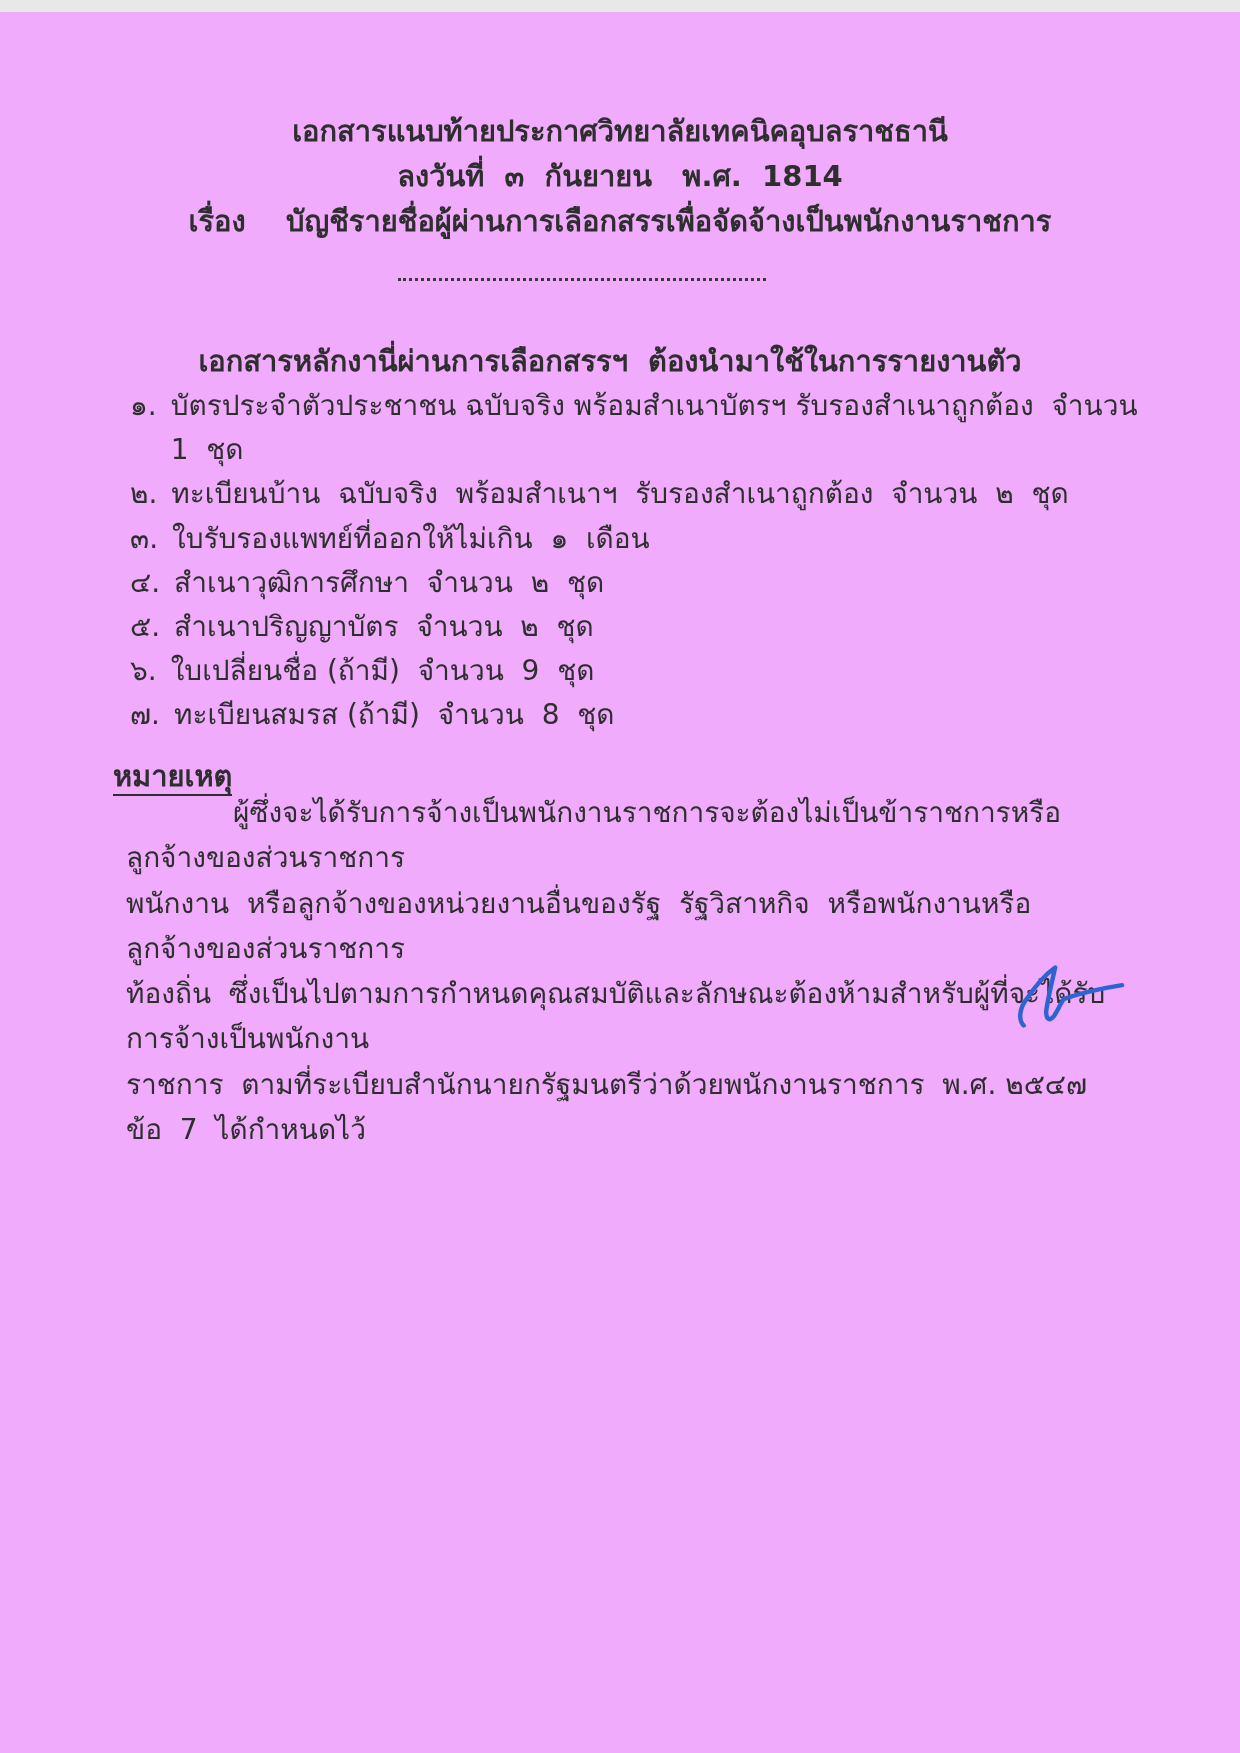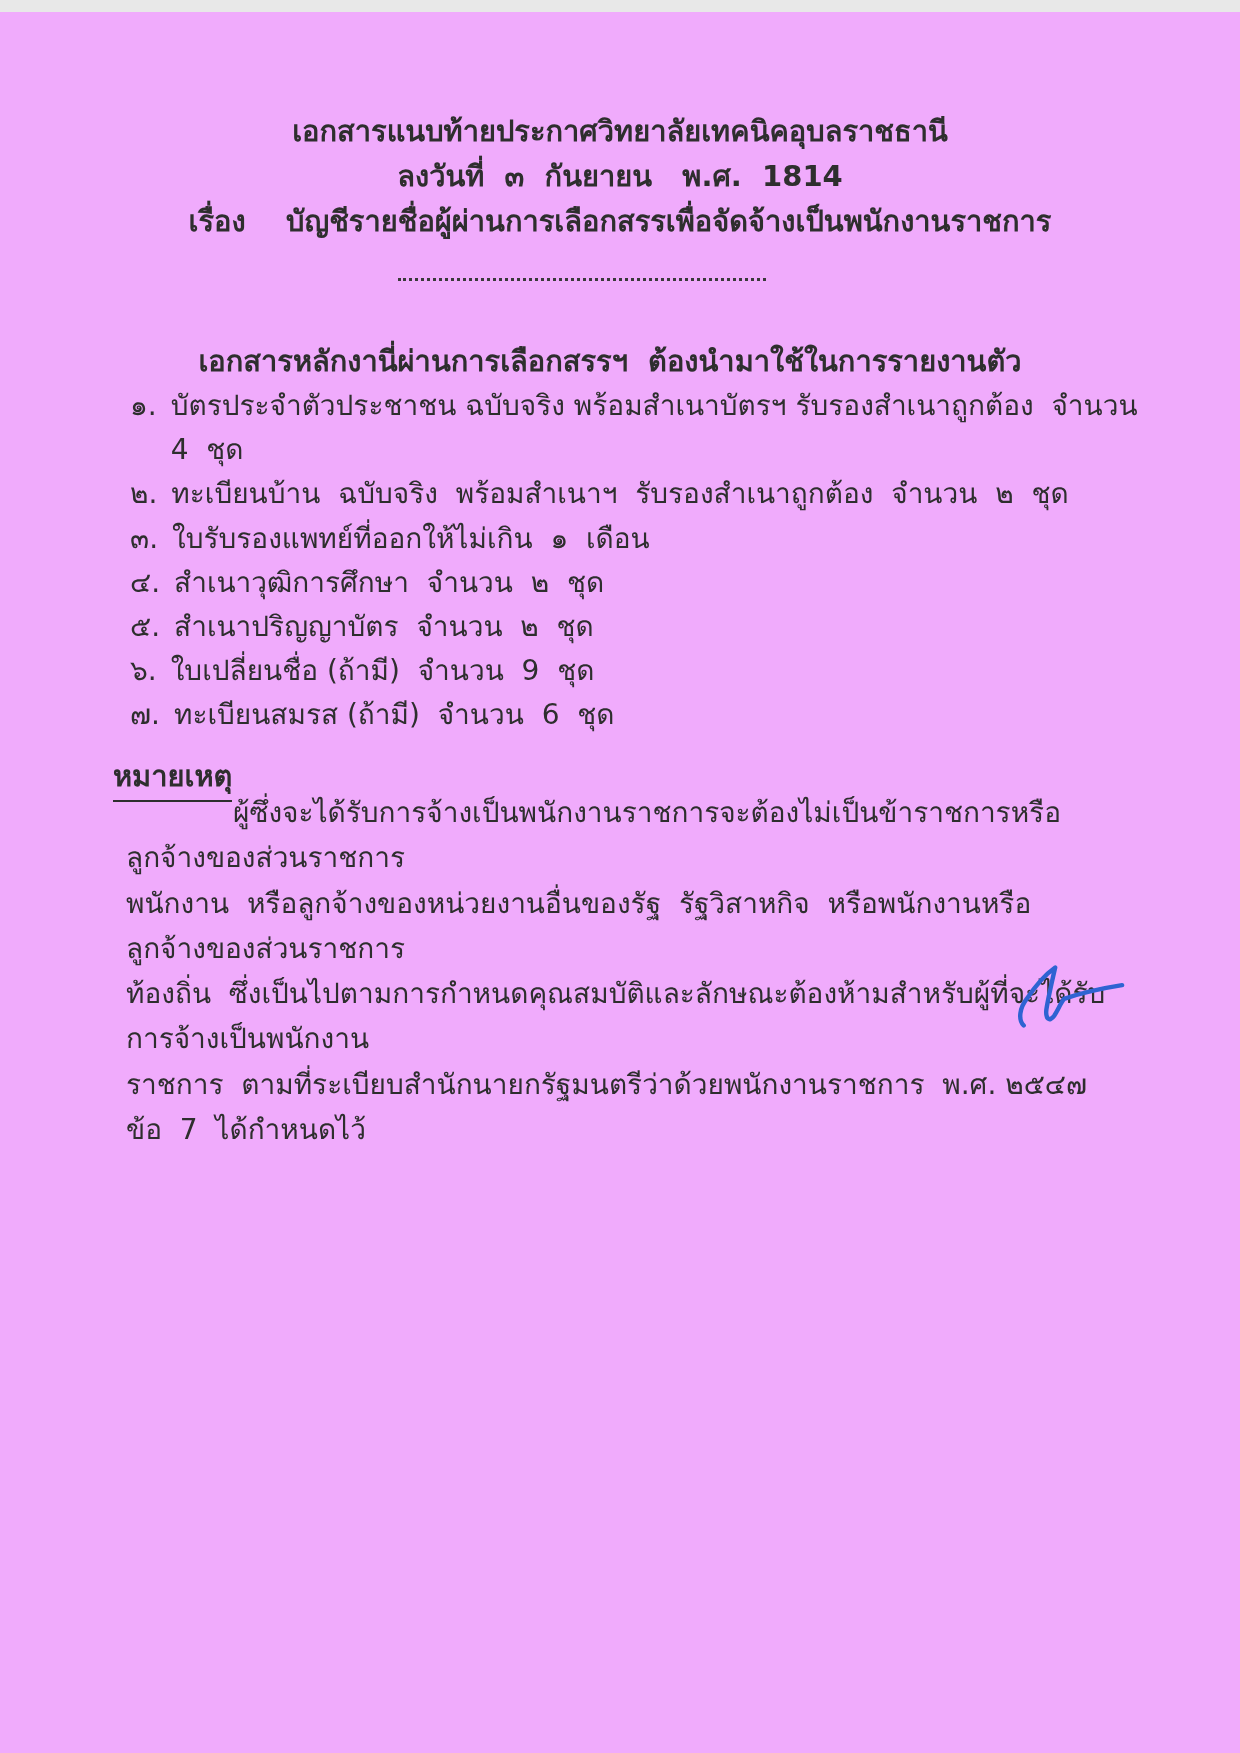--- a/index.html
+++ b/index.html
@@ -39,21 +39,21 @@
   }
   .item-no{
     flex:0 0 auto;
     margin-right:14px;
   }
   .note-heading{
     position:absolute;top:741px;left:113px;
     font-size:29px;font-weight:bold;
   }
   .note-heading .txt{
-    padding-bottom:7px;
+    padding-bottom:1px;
     border-bottom:2px solid #2e2e2e;
   }
   .note-paragraph{
     position:absolute;top:778px;left:126px;width:980px;
     font-size:28px;
     line-height:45.3px;
   }
   .para-line{min-height:45.3px;}
   .para-line.indent{text-indent:107px;}
   .signature{
@@ -74,21 +74,21 @@
 
   <div class="dotted-sep"></div>
 
   <div class="section-heading">
     <span class="txt">เอกสารหลักงานี่ผ่านการเลือกสรรฯ  ต้องนำมาใช้ในการรายงานตัว</span>
   </div>
 
   <div class="doc-list">
     <div class="list-item">
       <span class="item-no txt">๑.</span>
-      <span class="item-text txt">บัตรประจำตัวประชาชน ฉบับจริง พร้อมสำเนาบัตรฯ รับรองสำเนาถูกต้อง  จำนวน  4  ชุด</span>
+      <span class="item-text txt">บัตรประจำตัวประชาชน ฉบับจริง พร้อมสำเนาบัตรฯ รับรองสำเนาถูกต้อง  จำนวน  1  ชุด</span>
     </div>
     <div class="list-item">
       <span class="item-no txt">๒.</span>
       <span class="item-text txt">ทะเบียนบ้าน  ฉบับจริง  พร้อมสำเนาฯ  รับรองสำเนาถูกต้อง  จำนวน  ๒  ชุด</span>
     </div>
     <div class="list-item">
       <span class="item-no txt">๓.</span>
       <span class="item-text txt">ใบรับรองแพทย์ที่ออกให้ไม่เกิน  ๑  เดือน</span>
     </div>
     <div class="list-item">
@@ -98,21 +98,21 @@
     <div class="list-item">
       <span class="item-no txt">๕.</span>
       <span class="item-text txt">สำเนาปริญญาบัตร  จำนวน  ๒  ชุด</span>
     </div>
     <div class="list-item">
       <span class="item-no txt">๖.</span>
       <span class="item-text txt">ใบเปลี่ยนชื่อ (ถ้ามี)  จำนวน  9  ชุด</span>
     </div>
     <div class="list-item">
       <span class="item-no txt">๗.</span>
-      <span class="item-text txt">ทะเบียนสมรส (ถ้ามี)  จำนวน  6  ชุด</span>
+      <span class="item-text txt">ทะเบียนสมรส (ถ้ามี)  จำนวน  8  ชุด</span>
     </div>
   </div>
 
   <div class="note-heading">
     <span class="txt">หมายเหตุ</span>
   </div>
 
   <div class="note-paragraph">
     <div class="para-line indent"><span class="txt">ผู้ซึ่งจะได้รับการจ้างเป็นพนักงานราชการจะต้องไม่เป็นข้าราชการหรือลูกจ้างของส่วนราชการ</span></div>
     <div class="para-line"><span class="txt">พนักงาน  หรือลูกจ้างของหน่วยงานอื่นของรัฐ  รัฐวิสาหกิจ  หรือพนักงานหรือลูกจ้างของส่วนราชการ</span></div>

